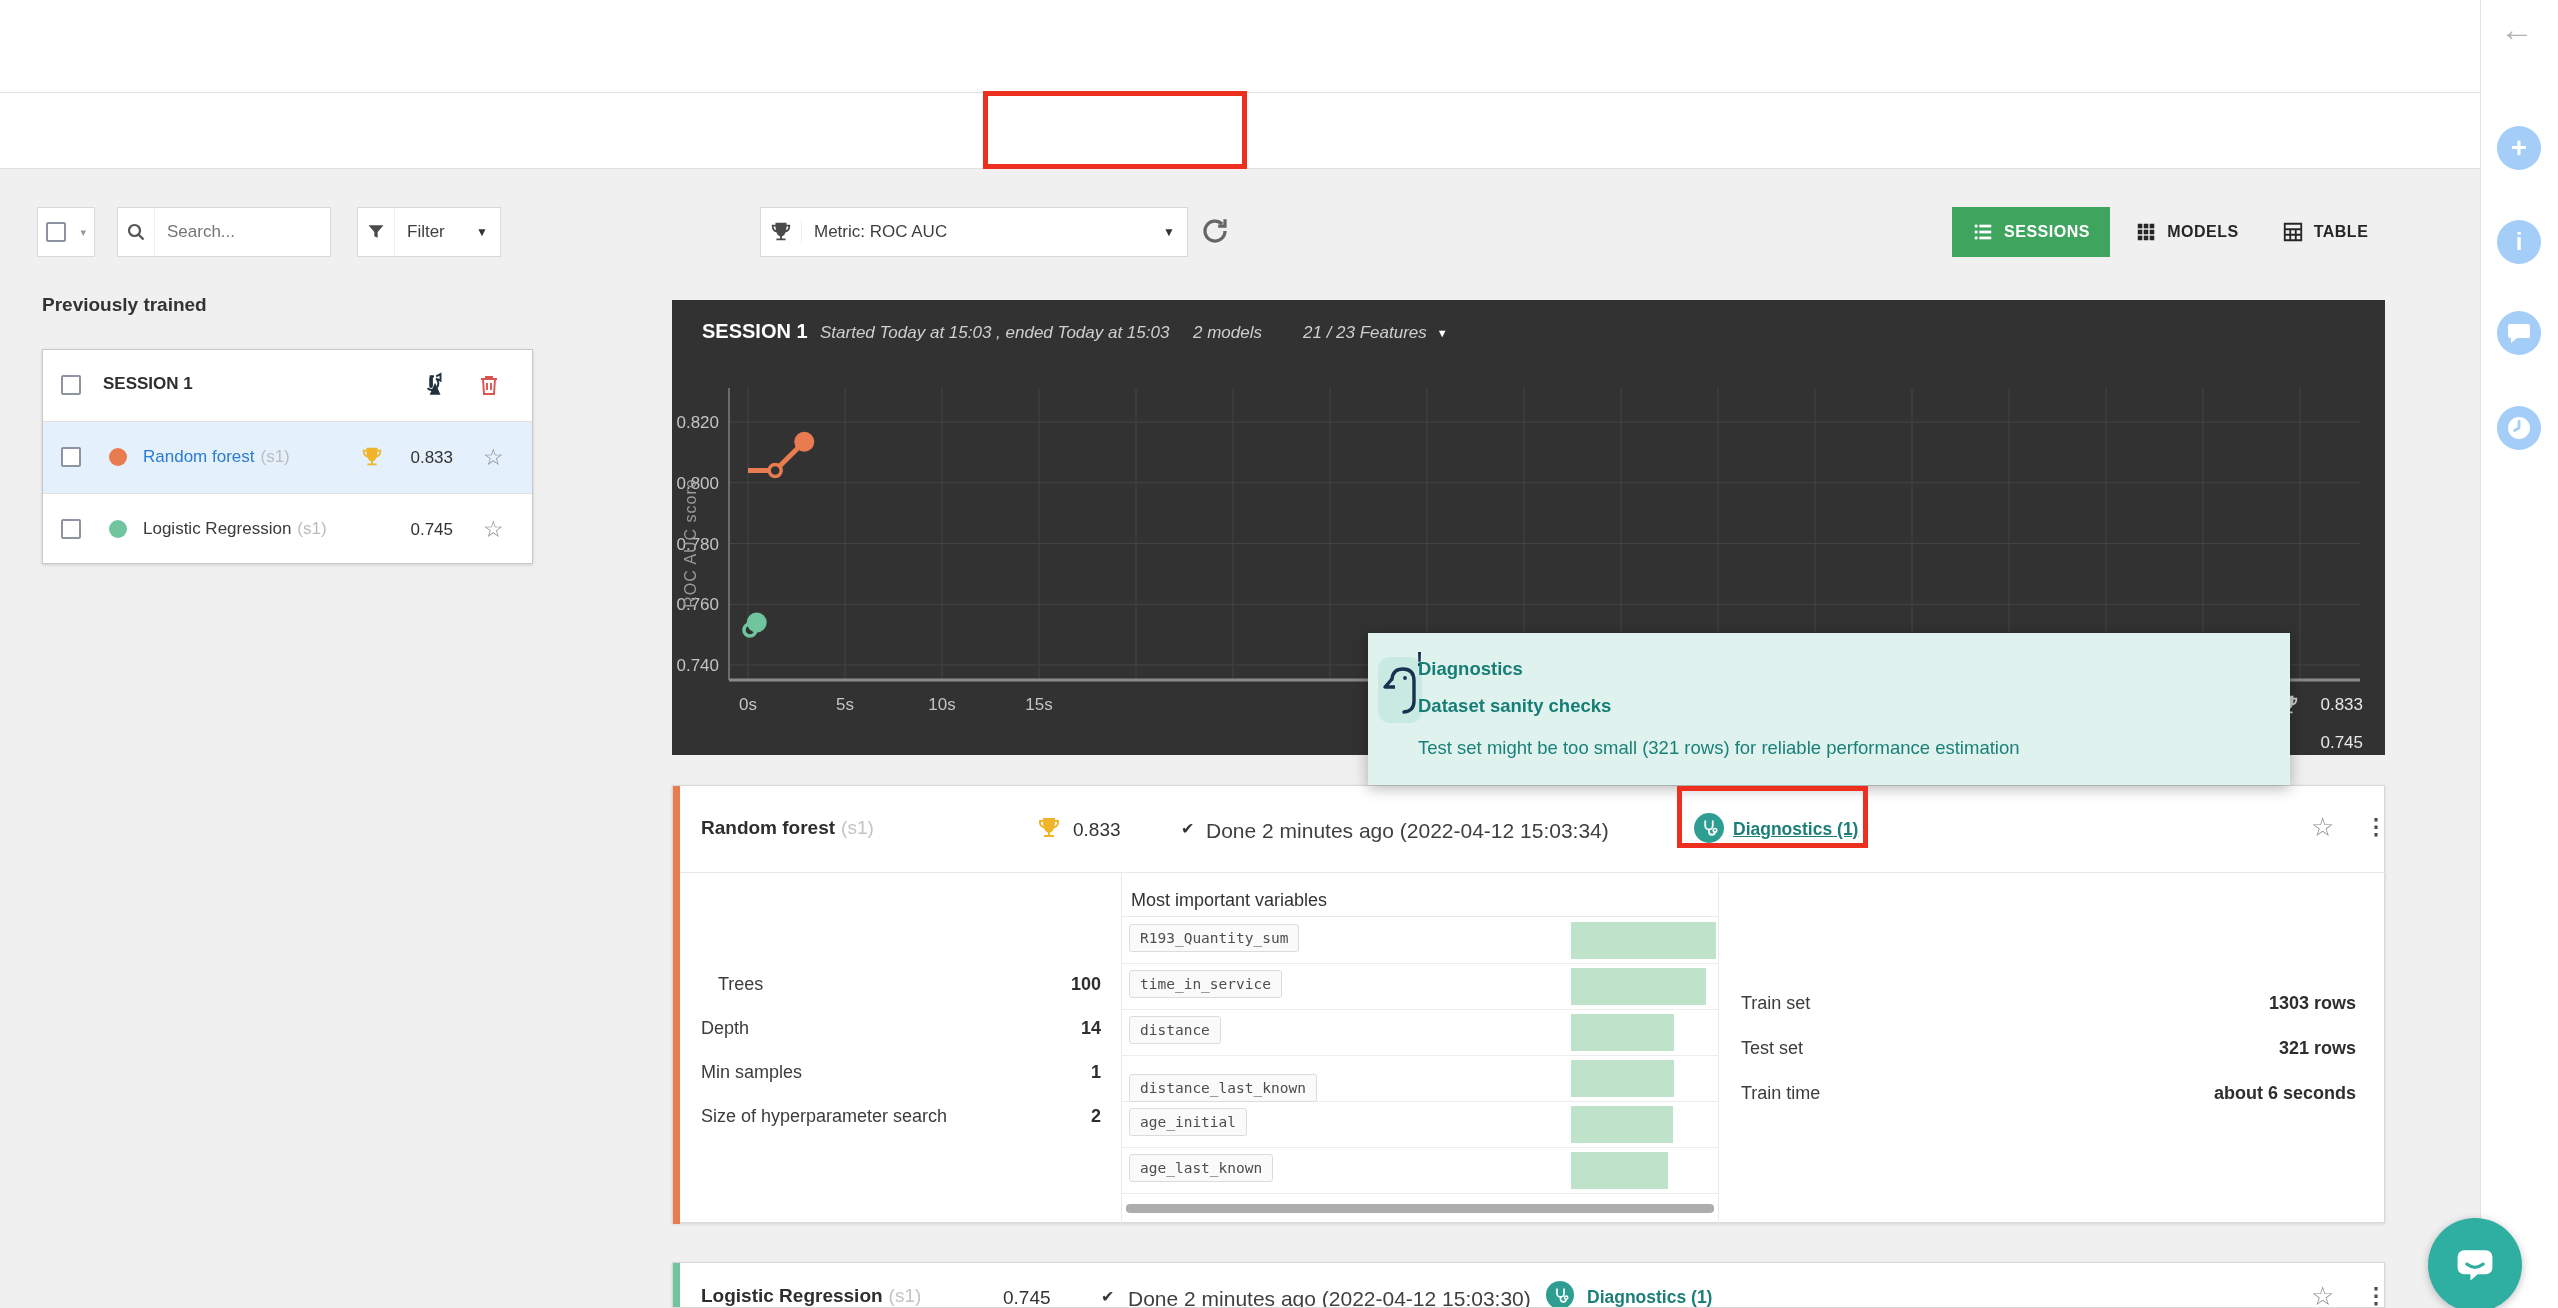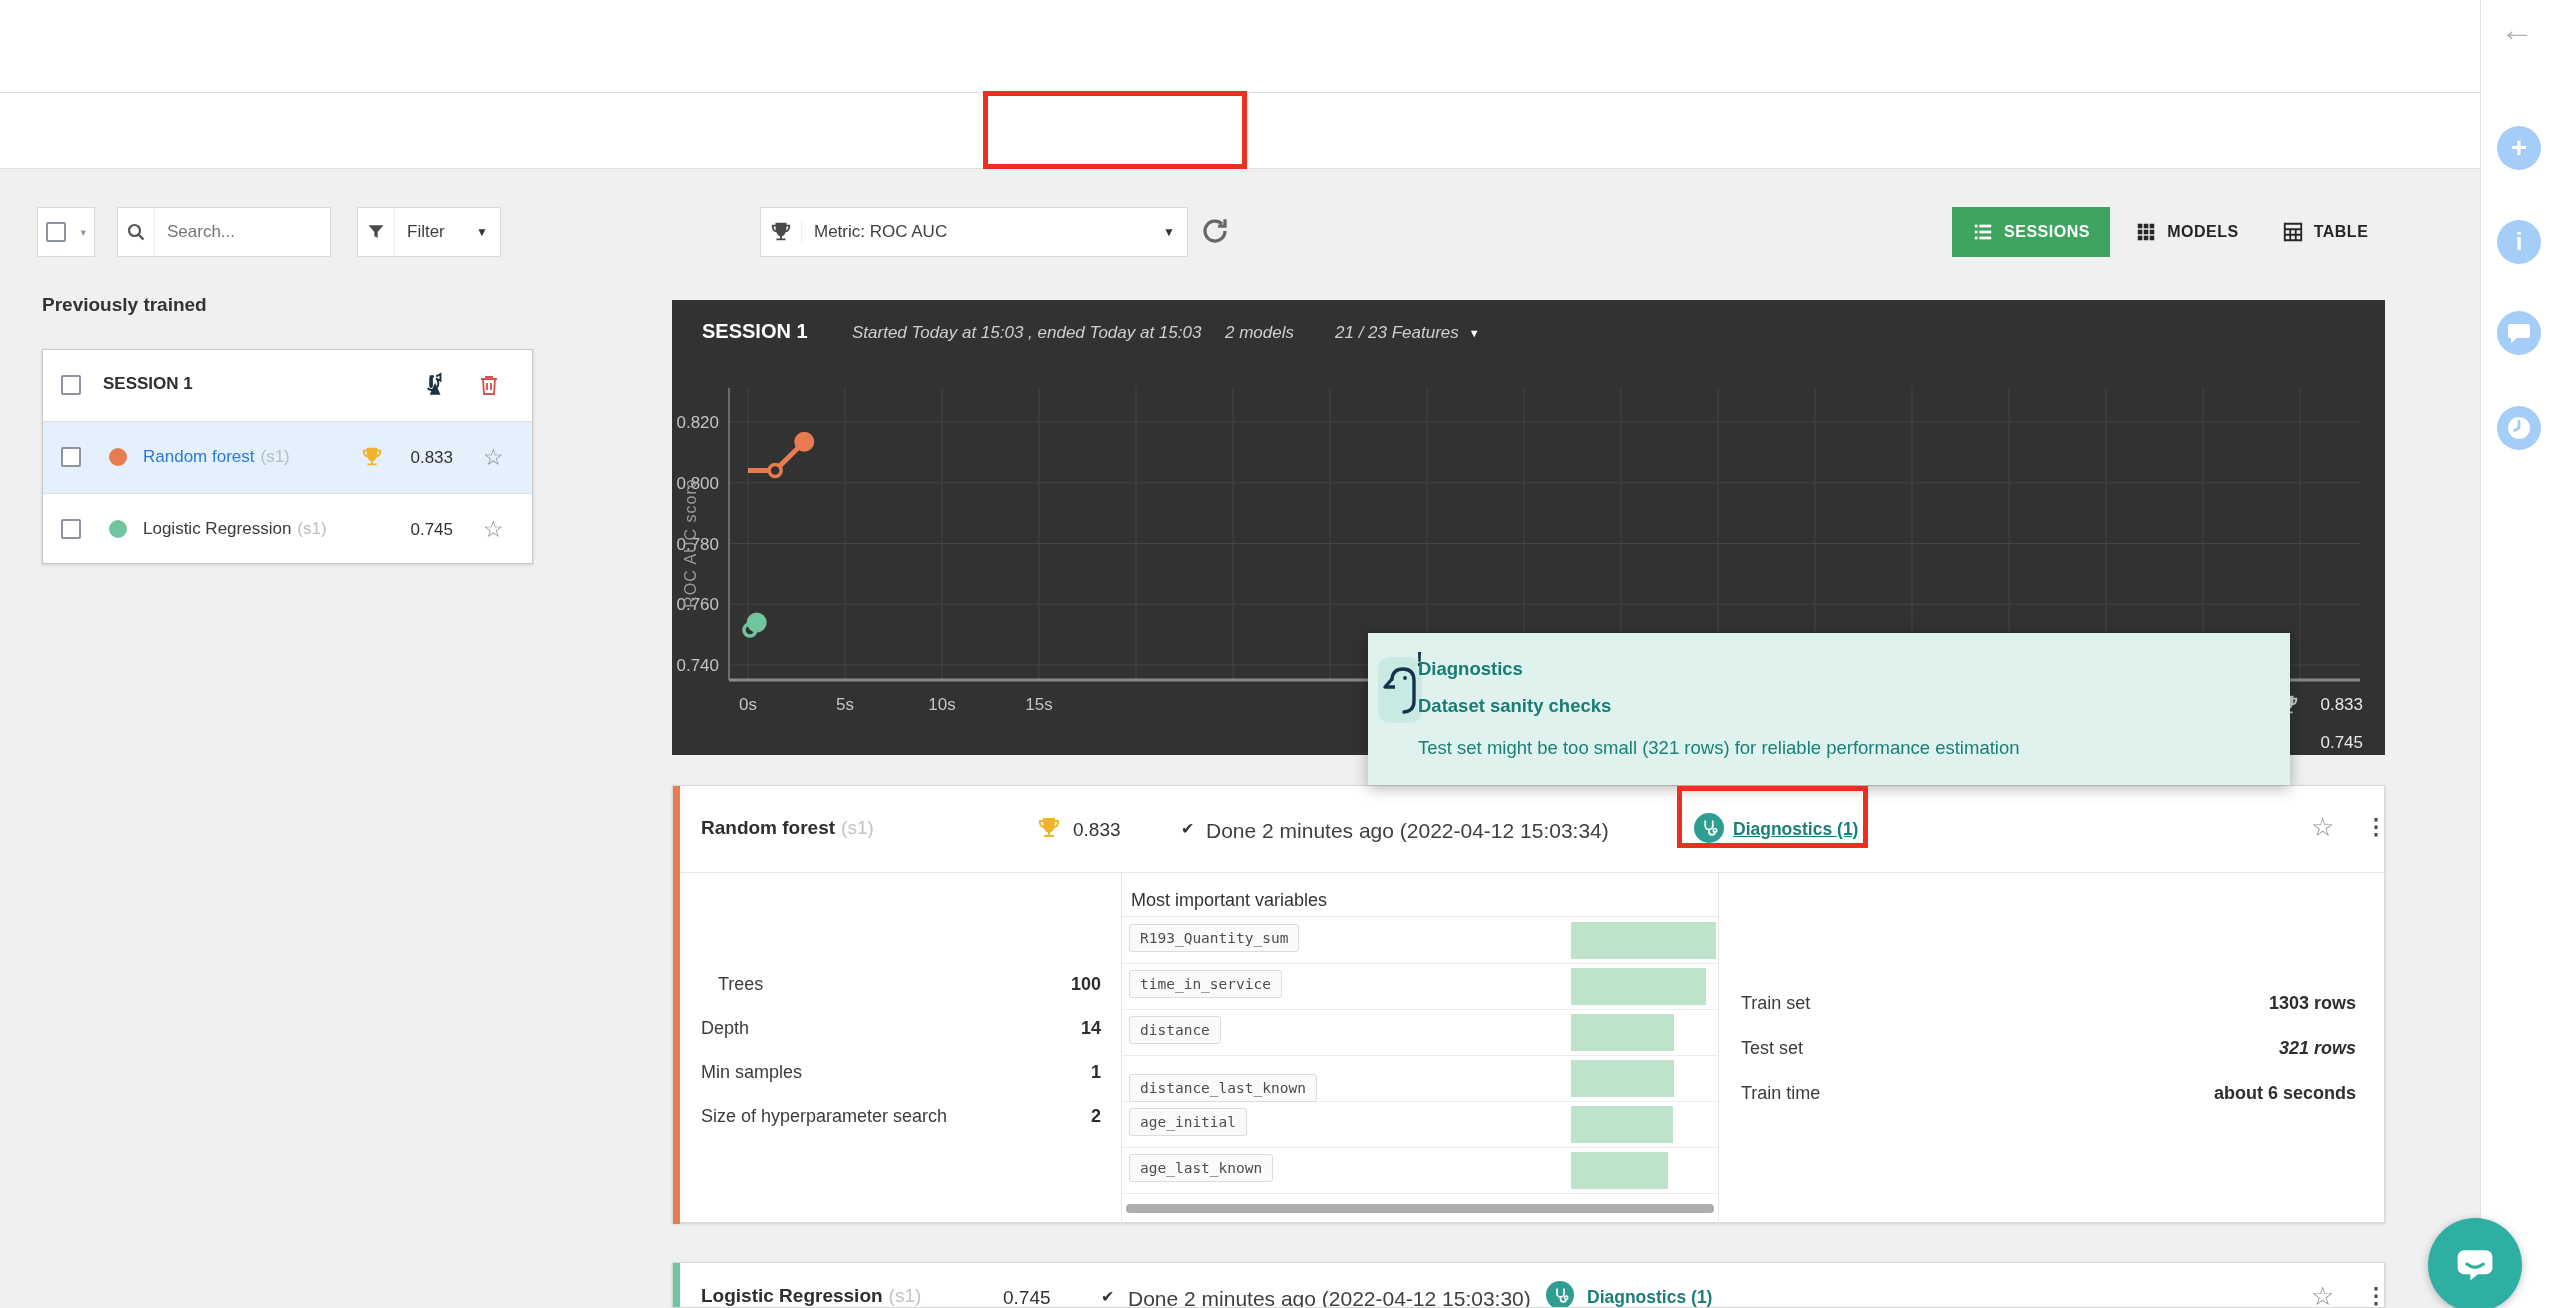--- a/index.html
+++ b/index.html
@@ -68,21 +68,21 @@
   .mname{font-size:17px;color:#3a3a3a;}
   .mname.link{color:#2B7BD4;}
   .msess{font-size:17px;color:#bcbcbc;margin-left:6px;}
   .score{font-size:17px;color:#333;text-align:right;}
   .star{font-size:23px;color:#8c8c8c;line-height:1;}
   .kebab{font-size:22px;color:#4a4a4a;font-weight:bold;line-height:1;}
 
   
   .dark-panel{left:672px;top:300px;width:1713px;height:455px;background:#323232;}
   .dp-title{left:30px;top:20px;font-size:20px;font-weight:bold;color:#fff;}
-  .dp-ital{font-style:italic;font-size:17px;color:#cfcfcf;top:23px;margin-left:32px;}
+  .dp-ital{font-style:italic;font-size:17px;color:#cfcfcf;top:23px;}
   .legend-row{left:1196px;width:495px;height:26px;display:flex;align-items:center;}
   .legend-name{font-size:17px;color:#d8d8d8;margin-left:11px;}
   .legend-score{font-size:17px;color:#e8e8e8;margin-left:6px;width:58px;text-align:right;}
   .trophy{display:inline-flex;width:22px;height:22px;}
   .trophy svg{width:100%;height:100%;}
   .gold{color:#F0B429;} .silver{color:#cfcfcf;}
 
   
   .tooltip{left:1368px;top:633px;width:922px;height:152px;background:#DFF2EE;z-index:6;
        box-shadow:0 3px 14px rgba(0,0,0,.3);}
@@ -471,21 +471,21 @@
     <div class="abs scrollbar" style="left:453px;top:418px;width:588px;"></div>
     <div class="abs vline" style="left:1045px;top:86px;height:352px;"></div>
 
     <div class="abs" style="left:1068px;top:195px;width:615px;">
       <div class="flex" style="height:45px;">
           <span class="stat-label nowrap">Train set</span>
           <span class="stat-val" style="flex:1;">1303 rows</span>
         </div>
       <div class="flex" style="height:45px;">
           <span class="stat-label nowrap">Test set</span>
-          <span class="stat-val" style="flex:1;font-style:italic;">321 rows</span>
+          <span class="stat-val" style="flex:1;">321 rows</span>
         </div>
       <div class="flex" style="height:45px;">
           <span class="stat-label nowrap">Train time</span>
           <span class="stat-val" style="flex:1;">about 6 seconds</span>
         </div>
     </div>
   </div>
 
   <div class="abs mcard" style="left:672px;top:1262px;width:1713px;height:46px;overflow:hidden;">
     <div class="abs accent" style="left: 0px; top: 0px; height: 46px; background-color: rgb(112, 196, 158);"></div>

